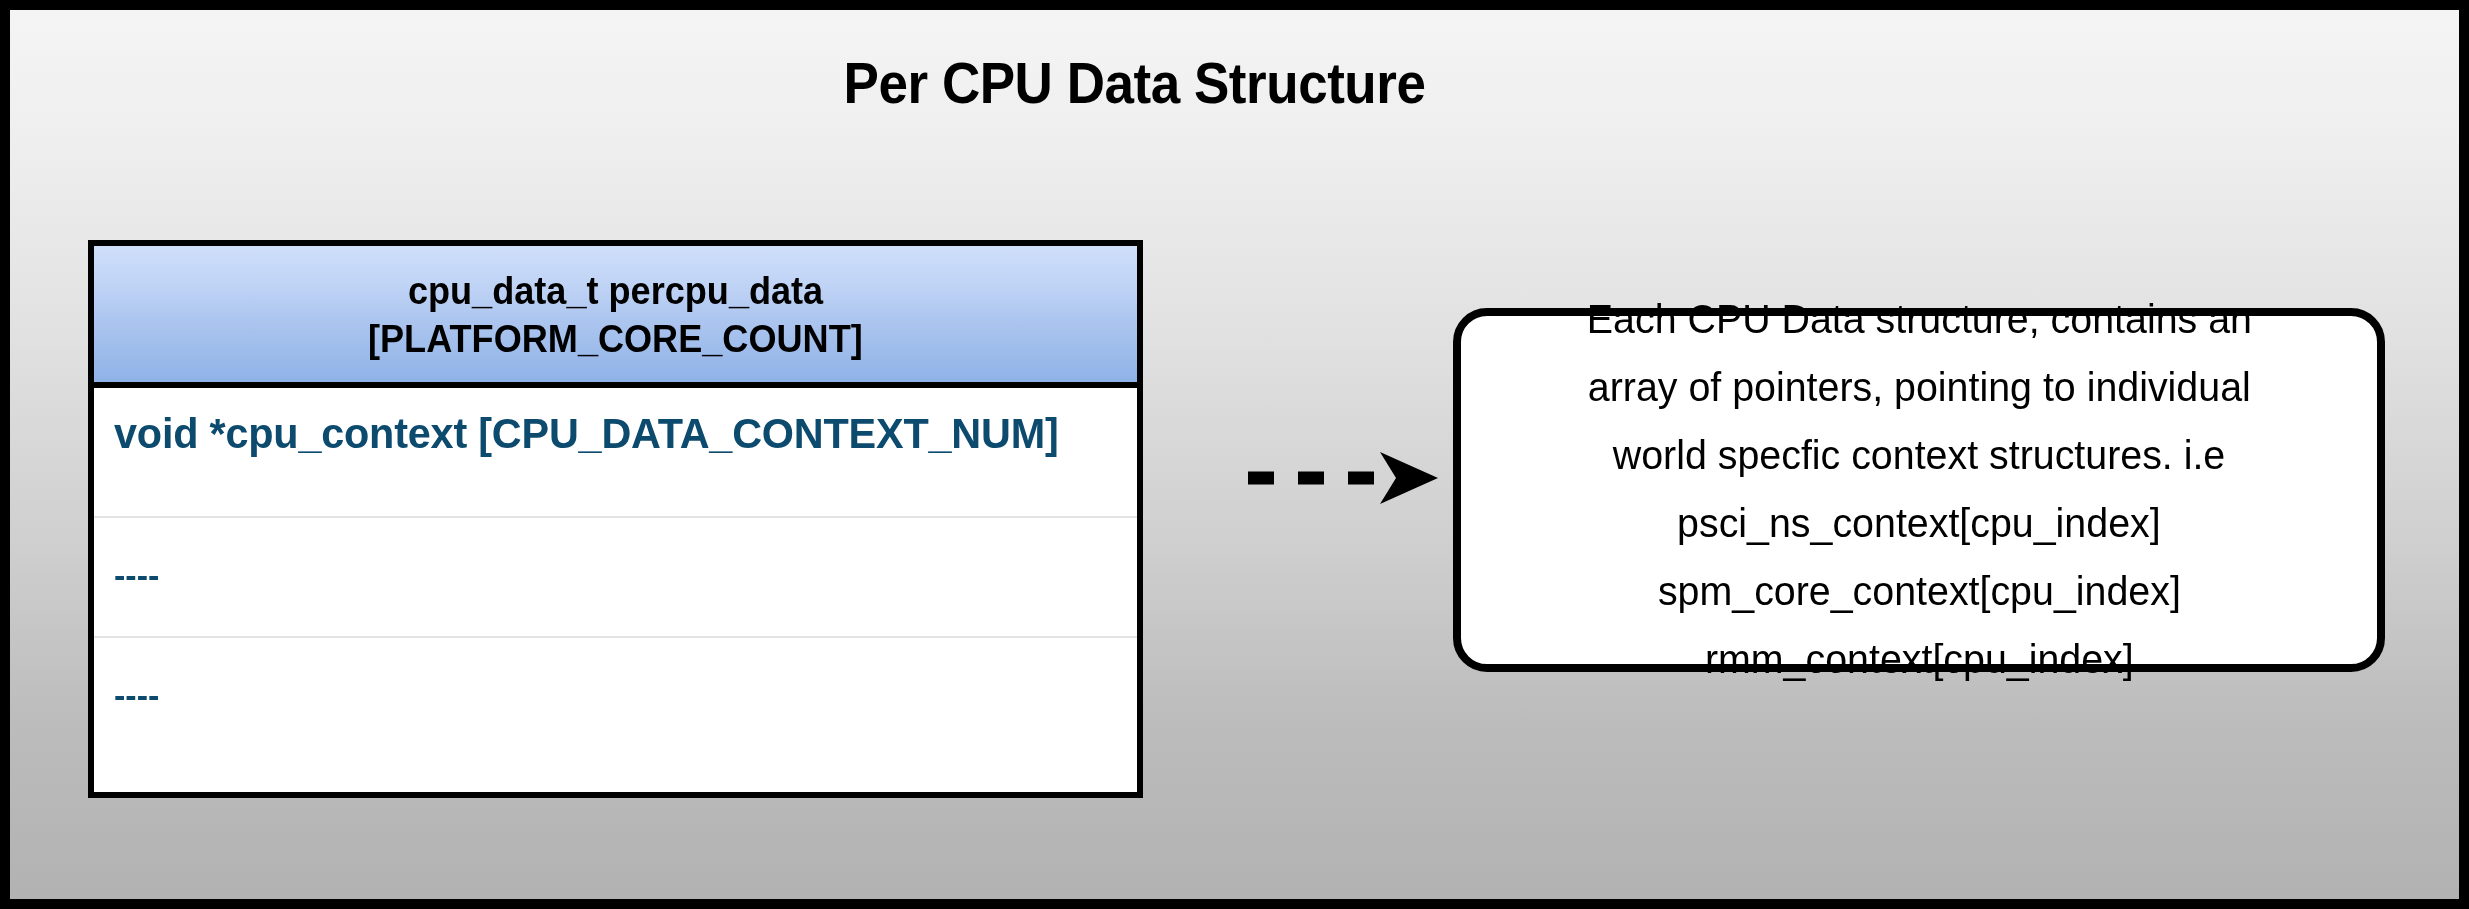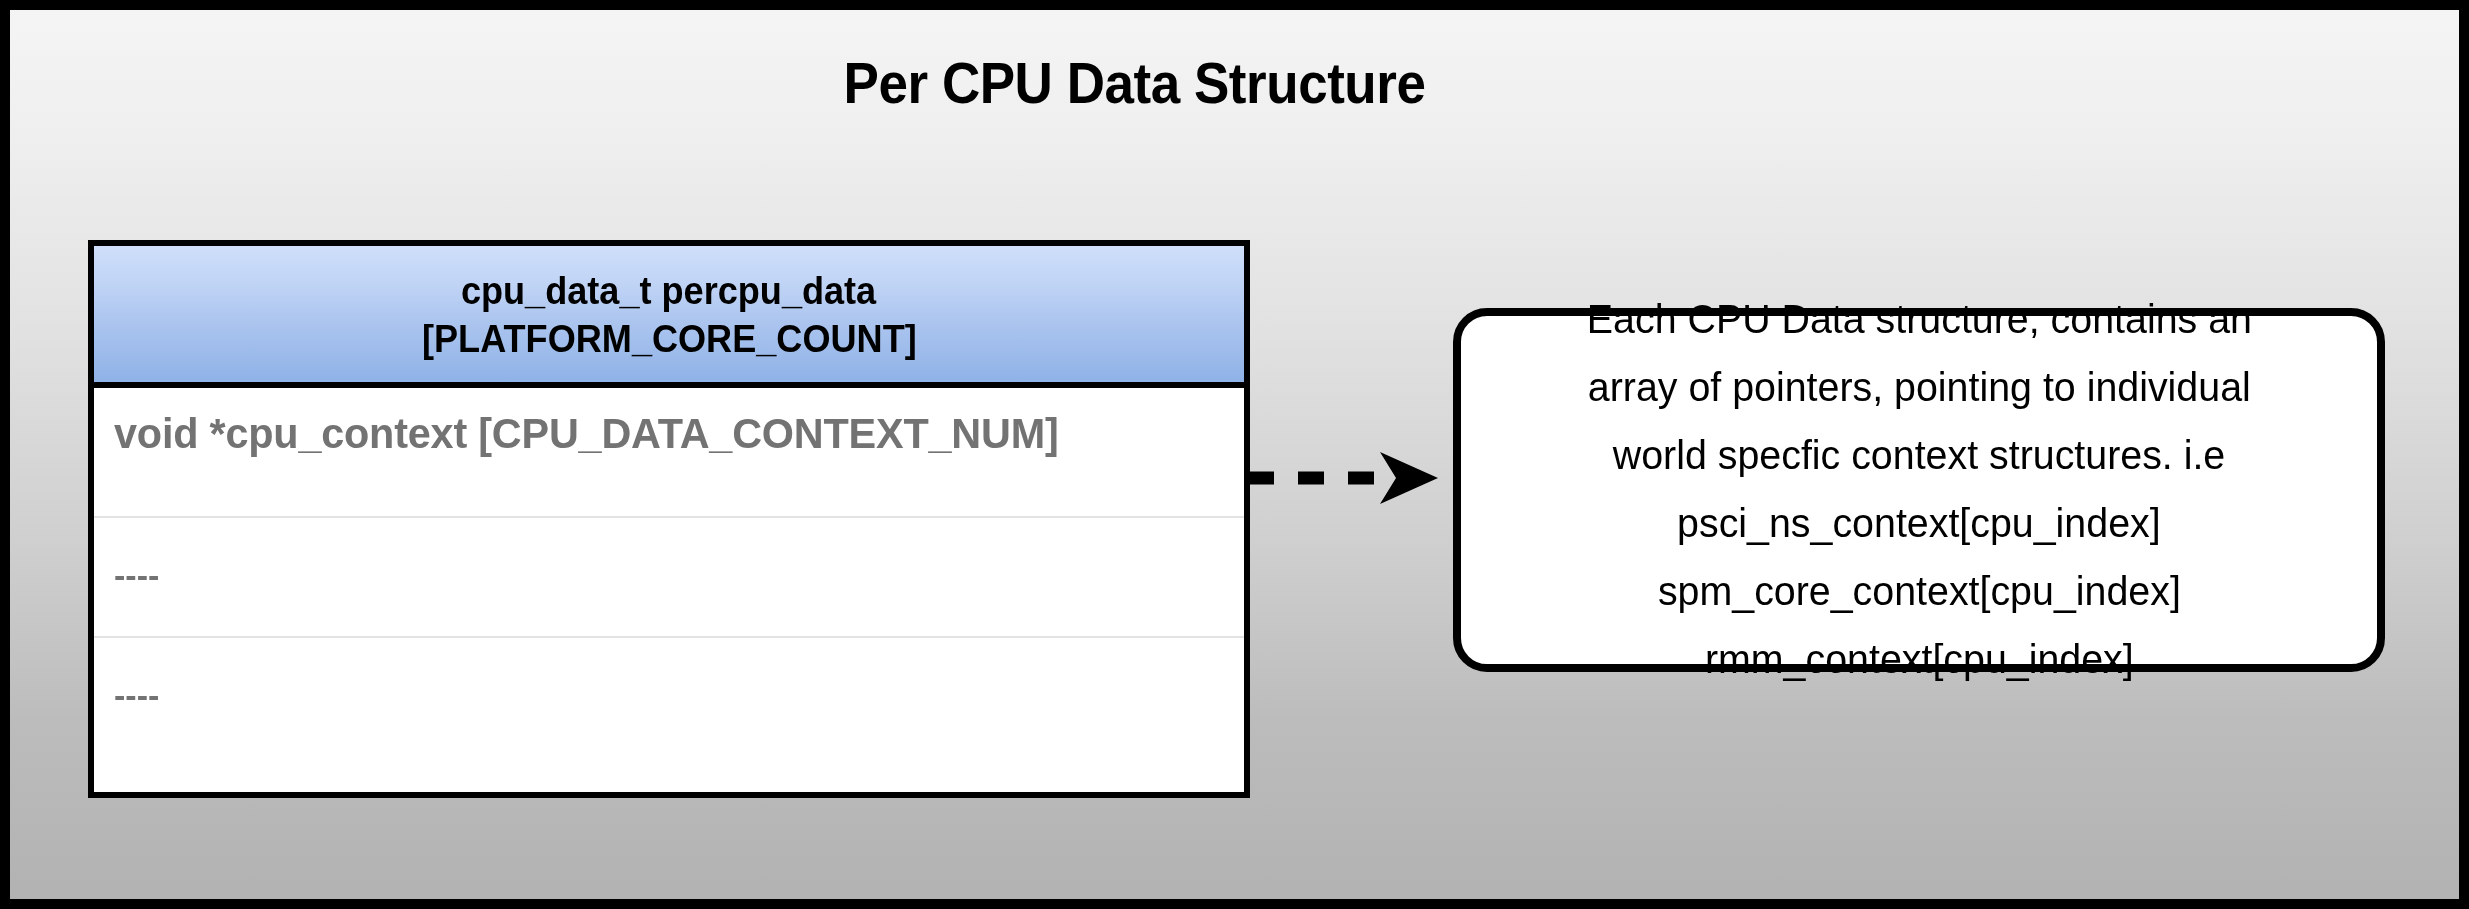--- a/index.html
+++ b/index.html
@@ -34,21 +34,21 @@
     transform: scaleX(0.93);
     transform-origin: center top;
     white-space: nowrap;
   }
 
   
   #struct-table {
     position: absolute;
     left: 78px;
     top: 230px;
-    width: 1162px;
+    width: 1055px;
     height: 558px;
     box-sizing: border-box;
     border: 6px solid #000000;
     background: #ffffff;
   }
   #struct-header {
     box-sizing: border-box;
     height: 142px;
     border-bottom: 6px solid #000000;
     background: linear-gradient(to bottom, #cfdffb 0%, #c2d5f6 25%, #a9c3ee 60%, #8fb2e7 100%);
@@ -64,21 +64,21 @@
     font-size: 38px;
     line-height: 48px;
     color: #000000;
     white-space: nowrap;
     transform: scaleX(0.95);
   }
   .struct-row {
     box-sizing: border-box;
     position: relative;
     padding-left: 20px;
-    color: #737373;
+    color: #0c4a6e;
     font-weight: bold;
     white-space: nowrap;
     overflow: visible;
   }
   #struct-row-0 {
     height: 128px;
     font-family: "Liberation Sans", "DejaVu Sans", sans-serif;
     font-size: 42px;
     padding-top: 22px;
     letter-spacing: -0.2px;

